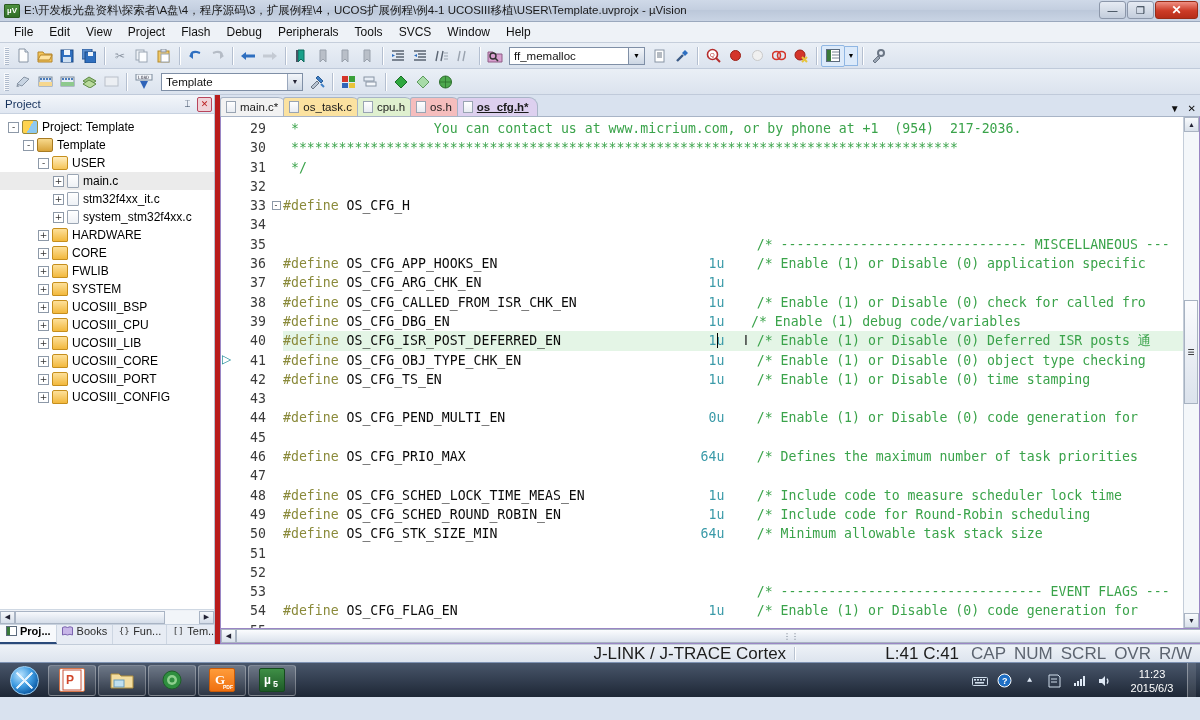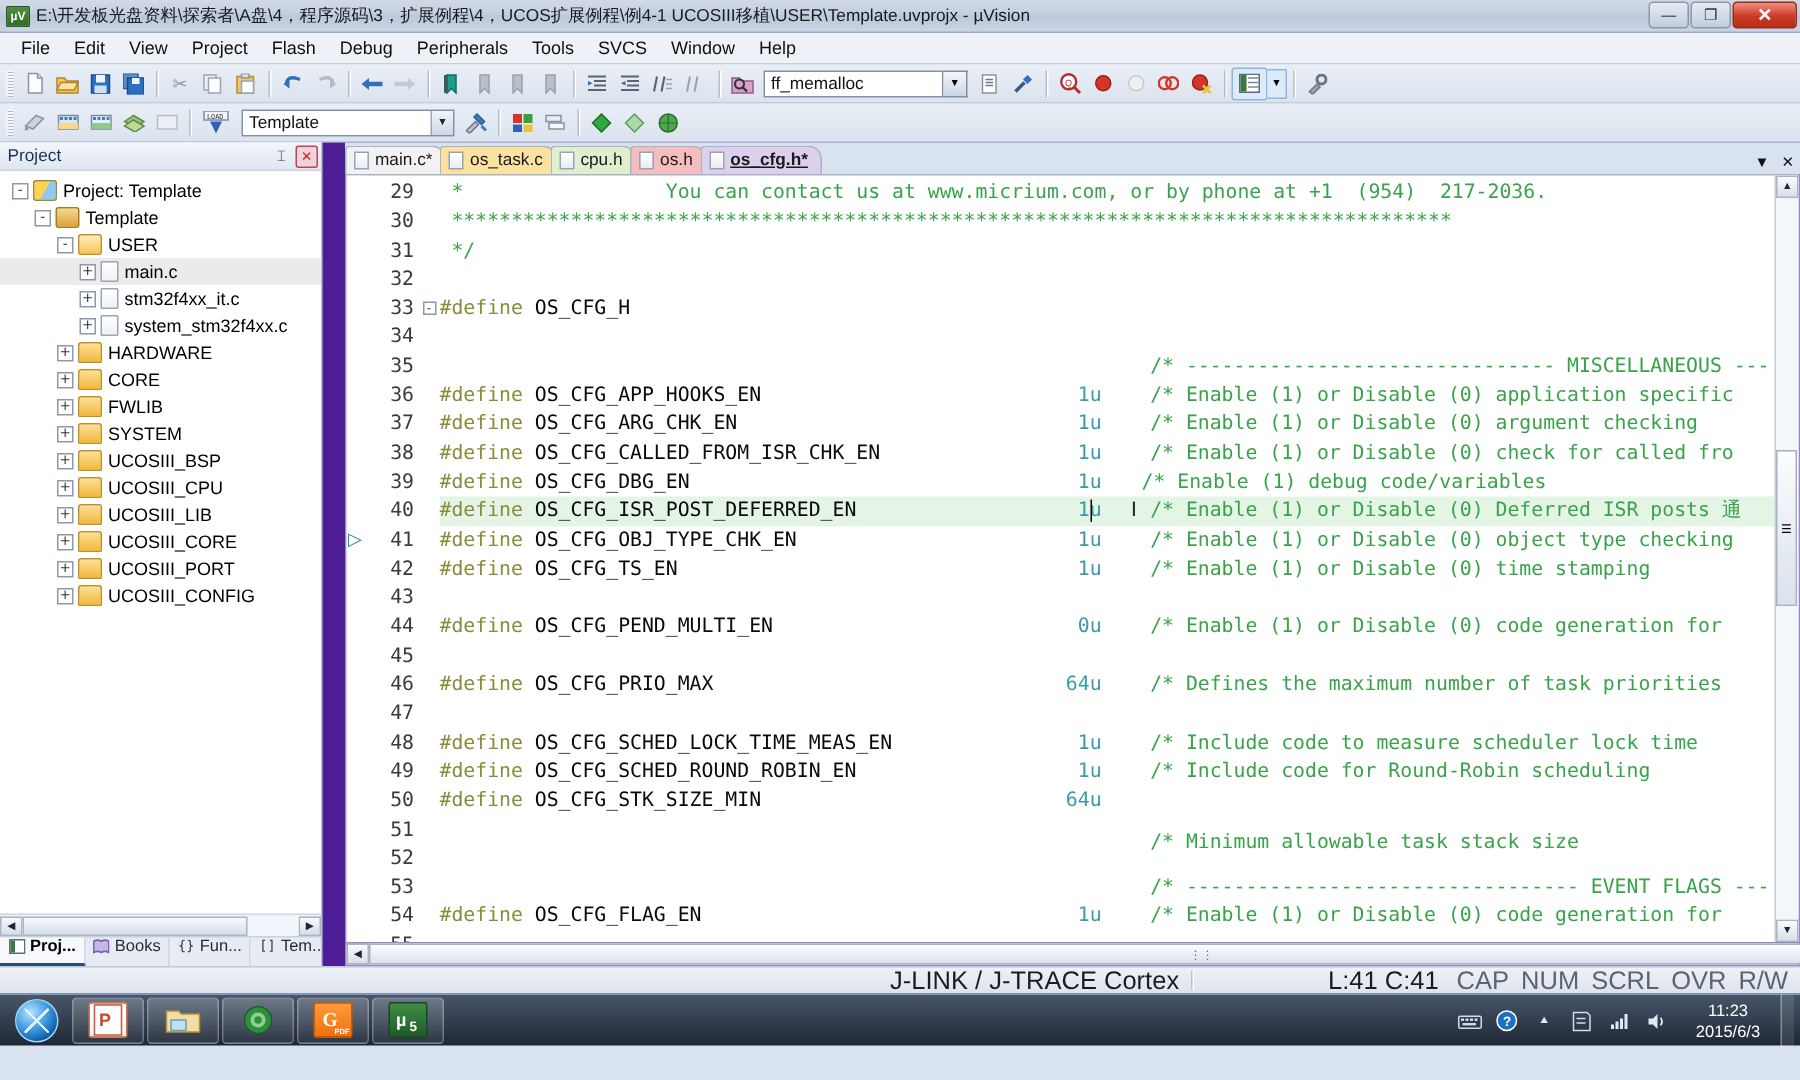--- a/index.html
+++ b/index.html
@@ -93,21 +93,21 @@
   .hs-track{flex:1;height:13px;background:#f2f5f9;position:relative;}
   .hs-thumb{position:absolute;left:0;top:0;height:13px;width:150px;
     background:linear-gradient(to bottom,#f7f9fc,#d5dde9);border:1px solid #a9b4c4;}
   #panel-tabs{height:20px;display:flex;align-items:stretch;background:#e7ecf4;border-top:1px solid #c7d1de;}
   .ptab{display:flex;align-items:flex-start;padding:0 5px;font-size:11px;color:#2a2a2a;white-space:nowrap;
     border-right:1px solid #cdd6e2;}
   .ptab.active{background:#f7f9fc;border-bottom:2px solid #2a4a7a;color:#000;font-weight:bold;}
   .ptab .pico{width:12px;height:12px;margin-right:3px;flex:0 0 auto;display:flex;align-items:center;
     justify-content:center;font-size:9px;}
   
-  #editor-area{flex:1;display:flex;flex-direction:column;background:#4c1d95;padding-left:15px;}
+  #editor-area{flex:1;display:flex;flex-direction:column;background:#b91c1c;padding-left:5px;}
   #tabbar{height:21px;display:flex;align-items:flex-end;position:relative;background:#d9e2ef;}
   .etab{height:19px;display:flex;align-items:center;padding:0 8px 0 5px;margin-right:-4px;
     font-size:11.5px;color:#1a1a1a;border:1px solid #a8b4c6;border-bottom:none;
     border-radius:3px 9px 0 0;white-space:nowrap;}
   .etab .fico{width:10px;height:12px;background:linear-gradient(to bottom,#fff,#e8ecf2);
     border:1px solid #99a4b2;margin-right:4px;flex:0 0 auto;}
   .etab.active{font-weight:normal;}
   .etab.active .lbl{text-decoration:underline;font-weight:bold;}
   #tabbar-right{position:absolute;right:4px;bottom:2px;display:flex;align-items:center;gap:8px;}
   #tabbar-right span{font-size:10px;color:#111;}
@@ -722,34 +722,34 @@
           </div>
         <div id="codecol" class="code-font">
             <div class="cline"><span class="k-cmt"> *                 You can contact us at www.micrium.com, or by phone at +1  (954)  217-2036.</span></div>
             <div class="cline"><span class="k-cmt"> ************************************************************************************</span></div>
             <div class="cline"><span class="k-cmt"> */</span></div>
             <div class="cline"></div>
             <div class="cline"><span class="k-pp">#define</span><span class="k-id"> OS_CFG_H</span></div>
             <div class="cline"></div>
             <div class="cline"><span class="k-cmt" style="position: absolute; left: 473.77px; white-space: pre;">/* ------------------------------- MISCELLANEOUS ---</span></div>
             <div class="cline"><span class="k-pp">#define</span><span class="k-id"> OS_CFG_APP_HOOKS_EN</span><span class="k-num" style="position: absolute; left: 425.59px;">1u</span><span class="k-cmt" style="position: absolute; left: 473.77px; white-space: pre;">/* Enable (1) or Disable (0) application specific</span></div>
-            <div class="cline"><span class="k-pp">#define</span><span class="k-id"> OS_CFG_ARG_CHK_EN</span><span class="k-num" style="position: absolute; left: 425.59px;">1u</span><span class="k-cmt" style="position: absolute; left: 473.77px; white-space: pre;">/* Enable (1) or Disable (0) argument checking</span></div>
+            <div class="cline"><span class="k-pp">#define</span><span class="k-id"> OS_CFG_ARG_CHK_EN</span><span class="k-num" style="position: absolute; left: 425.59px;">1u</span></div>
             <div class="cline"><span class="k-pp">#define</span><span class="k-id"> OS_CFG_CALLED_FROM_ISR_CHK_EN</span><span class="k-num" style="position: absolute; left: 425.59px;">1u</span><span class="k-cmt" style="position: absolute; left: 473.77px; white-space: pre;">/* Enable (1) or Disable (0) check for called fro</span></div>
             <div class="cline"><span class="k-pp">#define</span><span class="k-id"> OS_CFG_DBG_EN</span><span class="k-num" style="position: absolute; left: 425.59px;">1u</span><span class="k-cmt" style="position: absolute; left: 468px; white-space: pre;">/* Enable (1) debug code/variables</span></div>
             <div class="cline cur"><span class="k-pp">#define</span><span class="k-id"> OS_CFG_ISR_POST_DEFERRED_EN</span><span class="k-num" style="position: absolute; left: 425.59px;">1u</span><span class="k-cmt" style="position: absolute; left: 473.77px; white-space: pre;">/* Enable (1) or Disable (0) Deferred ISR posts 通</span><span id="caret" style="left: 433.62px; top: 2px;"></span><span style="position: absolute; left: 460.922px; top: 0px; color: rgb(34, 34, 34); font-family: &quot;DejaVu Sans&quot;, sans-serif;">I</span></div>
             <div class="cline"><span class="k-pp">#define</span><span class="k-id"> OS_CFG_OBJ_TYPE_CHK_EN</span><span class="k-num" style="position: absolute; left: 425.59px;">1u</span><span class="k-cmt" style="position: absolute; left: 473.77px; white-space: pre;">/* Enable (1) or Disable (0) object type checking</span></div>
             <div class="cline"><span class="k-pp">#define</span><span class="k-id"> OS_CFG_TS_EN</span><span class="k-num" style="position: absolute; left: 425.59px;">1u</span><span class="k-cmt" style="position: absolute; left: 473.77px; white-space: pre;">/* Enable (1) or Disable (0) time stamping</span></div>
             <div class="cline"></div>
             <div class="cline"><span class="k-pp">#define</span><span class="k-id"> OS_CFG_PEND_MULTI_EN</span><span class="k-num" style="position: absolute; left: 425.59px;">0u</span><span class="k-cmt" style="position: absolute; left: 473.77px; white-space: pre;">/* Enable (1) or Disable (0) code generation for</span></div>
             <div class="cline"></div>
             <div class="cline"><span class="k-pp">#define</span><span class="k-id"> OS_CFG_PRIO_MAX</span><span class="k-num" style="position: absolute; left: 417.56px;">64u</span><span class="k-cmt" style="position: absolute; left: 473.77px; white-space: pre;">/* Defines the maximum number of task priorities</span></div>
             <div class="cline"></div>
             <div class="cline"><span class="k-pp">#define</span><span class="k-id"> OS_CFG_SCHED_LOCK_TIME_MEAS_EN</span><span class="k-num" style="position: absolute; left: 425.59px;">1u</span><span class="k-cmt" style="position: absolute; left: 473.77px; white-space: pre;">/* Include code to measure scheduler lock time</span></div>
             <div class="cline"><span class="k-pp">#define</span><span class="k-id"> OS_CFG_SCHED_ROUND_ROBIN_EN</span><span class="k-num" style="position: absolute; left: 425.59px;">1u</span><span class="k-cmt" style="position: absolute; left: 473.77px; white-space: pre;">/* Include code for Round-Robin scheduling</span></div>
-            <div class="cline"><span class="k-pp">#define</span><span class="k-id"> OS_CFG_STK_SIZE_MIN</span><span class="k-num" style="position: absolute; left: 417.56px;">64u</span><span class="k-cmt" style="position: absolute; left: 473.77px; white-space: pre; margin-top: 28px;">/* Minimum allowable task stack size</span></div>
+            <div class="cline"><span class="k-pp">#define</span><span class="k-id"> OS_CFG_STK_SIZE_MIN</span><span class="k-num" style="position: absolute; left: 417.56px;">64u</span><span class="k-cmt" style="position: absolute; left: 473.77px; white-space: pre;">/* Minimum allowable task stack size</span></div>
             <div class="cline"></div>
             <div class="cline"></div>
             <div class="cline"><span class="k-cmt" style="position: absolute; left: 473.77px; white-space: pre;">/* --------------------------------- EVENT FLAGS ---</span></div>
             <div class="cline"><span class="k-pp">#define</span><span class="k-id"> OS_CFG_FLAG_EN</span><span class="k-num" style="position: absolute; left: 425.59px;">1u</span><span class="k-cmt" style="position: absolute; left: 473.77px; white-space: pre;">/* Enable (1) or Disable (0) code generation for</span></div>
           </div>
       </div>
       <div id="vscroll">
         <div class="vs-arrow">▲</div>
         <div class="vs-track">
           <div class="vs-thumb" style="top:168px;height:104px;">☰</div>

